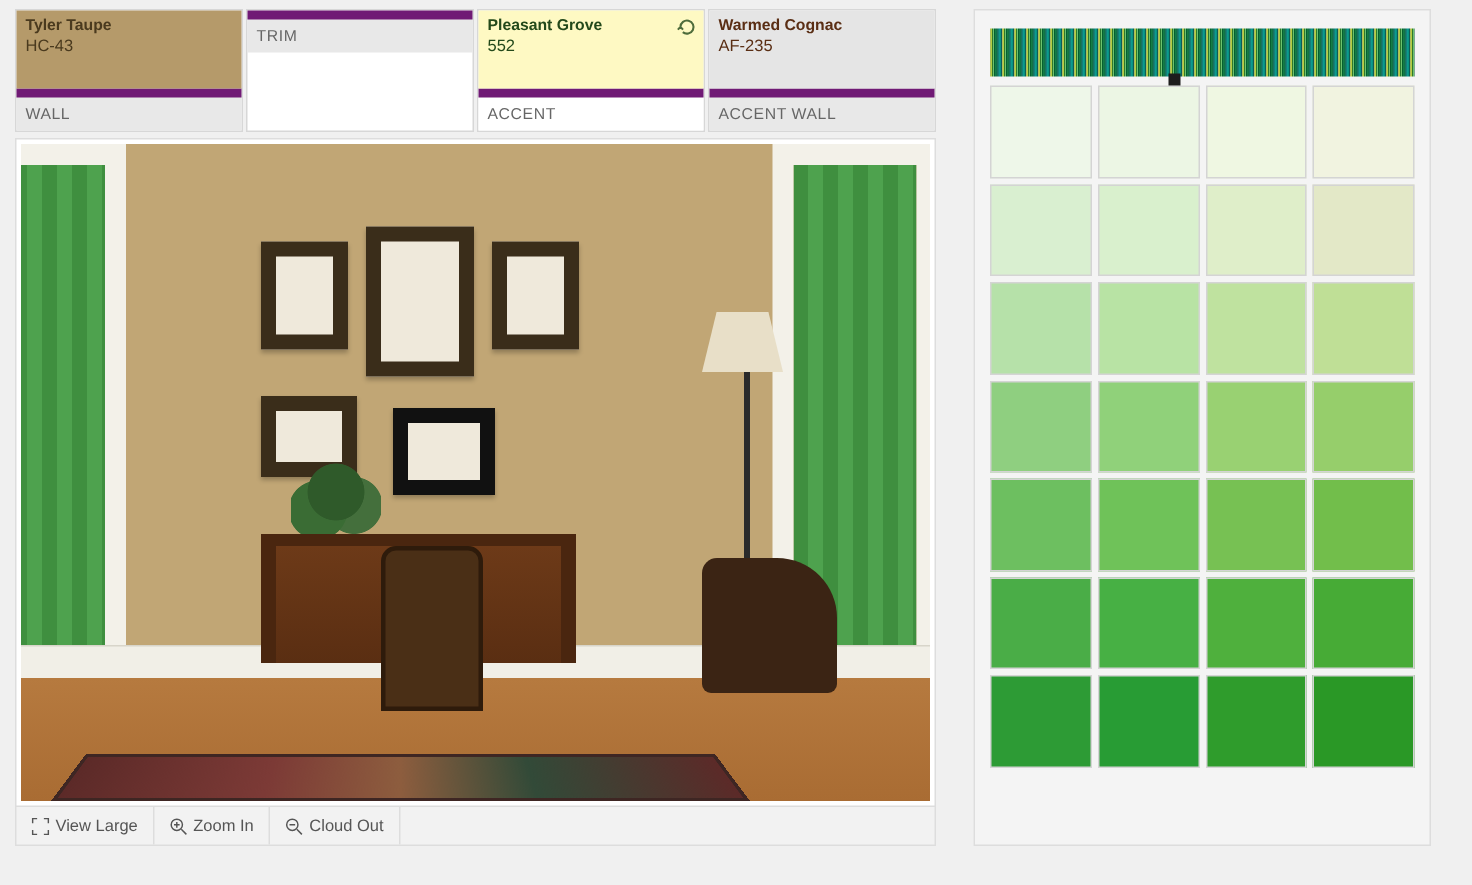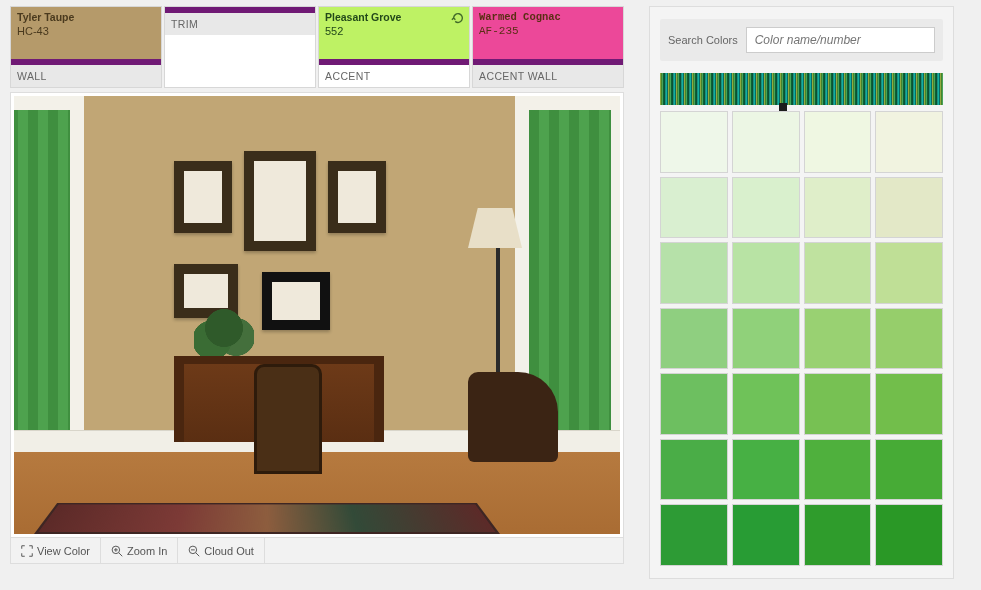--- a/index.html
+++ b/index.html
@@ -263,31 +263,31 @@
           <div class="swatch-color" style="background: rgb(181, 154, 106); color: rgb(74, 58, 30);">
             <span class="swatch-name">Tyler Taupe</span>
             <span class="swatch-code">HC-43</span>
           </div>
           <div class="swatch-role">WALL</div>
         </div>
         <div class="swatch">
           <div class="swatch-role">TRIM</div>
         </div>
         <div class="swatch active">
-          <div class="swatch-color" style="background: #bef264; color: rgb(35, 73, 26);">
+          <div class="swatch-color" style="background: #fef9c3; color: rgb(35, 73, 26);">
             <span class="swatch-name">Pleasant Grove</span>
             <span class="swatch-code">552</span>
             <svg viewBox="0 0 16 16" class="swatch-refresh">
               <path fill="none" stroke="#23491a" stroke-width="1.6" d="M3 8a5 5 0 1 1 1.8 3.9M3 8l-2 2M3 8l2 2"></path>
             </svg>
           </div>
           <div class="swatch-role">ACCENT</div>
         </div>
         <div class="swatch">
-          <div class="swatch-color" style="background: #ec4899; color: rgb(90, 46, 20); font-family: Liberation Mono, monospace;">
+          <div class="swatch-color" style="background: #e5e5e5; color: rgb(90, 46, 20);">
             <span class="swatch-name">Warmed Cognac</span>
             <span class="swatch-code">AF-235</span>
           </div>
           <div class="swatch-role">ACCENT WALL</div>
         </div>
       </div>
 
     <div class="preview-wrap">
       <div class="preview">
         <div class="wall"></div>
@@ -308,21 +308,21 @@
         <div class="chair"></div>
         <div class="side-chair"></div>
       </div>
     </div>
 
     <div class="controls">
       <div class="ctrl">
         <svg viewBox="0 0 16 16">
             <path fill="none" stroke="#555" stroke-width="1.3" d="M1 5V1h4M11 1h4v4M15 11v4h-4M5 15H1v-4"></path>
           </svg>
-        <span>View Color</span>
+        <span>View Large</span>
       </div>
       <div class="ctrl">
         <svg viewBox="0 0 16 16">
             <circle cx="6.5" cy="6.5" r="5" fill="none" stroke="#555" stroke-width="1.3"></circle>
             <line x1="10.5" y1="10.5" x2="15" y2="15" stroke="#555" stroke-width="1.3"></line>
             <line x1="4" y1="6.5" x2="9" y2="6.5" stroke="#555" stroke-width="1.3"></line>
             <line x1="6.5" y1="4" x2="6.5" y2="9" stroke="#555" stroke-width="1.3"></line>
           </svg>
         <span>Zoom In</span>
       </div>
@@ -332,24 +332,20 @@
             <line x1="10.5" y1="10.5" x2="15" y2="15" stroke="#555" stroke-width="1.3"></line>
             <line x1="4" y1="6.5" x2="9" y2="6.5" stroke="#555" stroke-width="1.3"></line>
           </svg>
         <span>Cloud Out</span>
       </div>
     </div>
   </div>
 
   <div class="right-panel">
 
-    <div class="search-row">
-      <label>Search Colors</label>
-      <input type="text" placeholder="Color name/number" style="">
-    </div>
 
 
     <div class="spectrum">
       <div class="spectrum-marker"></div>
     </div>
 
     <div class="swatch-grid" id="swatch-grid">
         <div class="grid-cell" style="background: rgb(238, 247, 233);"></div>
         <div class="grid-cell" style="background: rgb(236, 246, 228);"></div>
         <div class="grid-cell" style="background: rgb(239, 247, 226);"></div>

